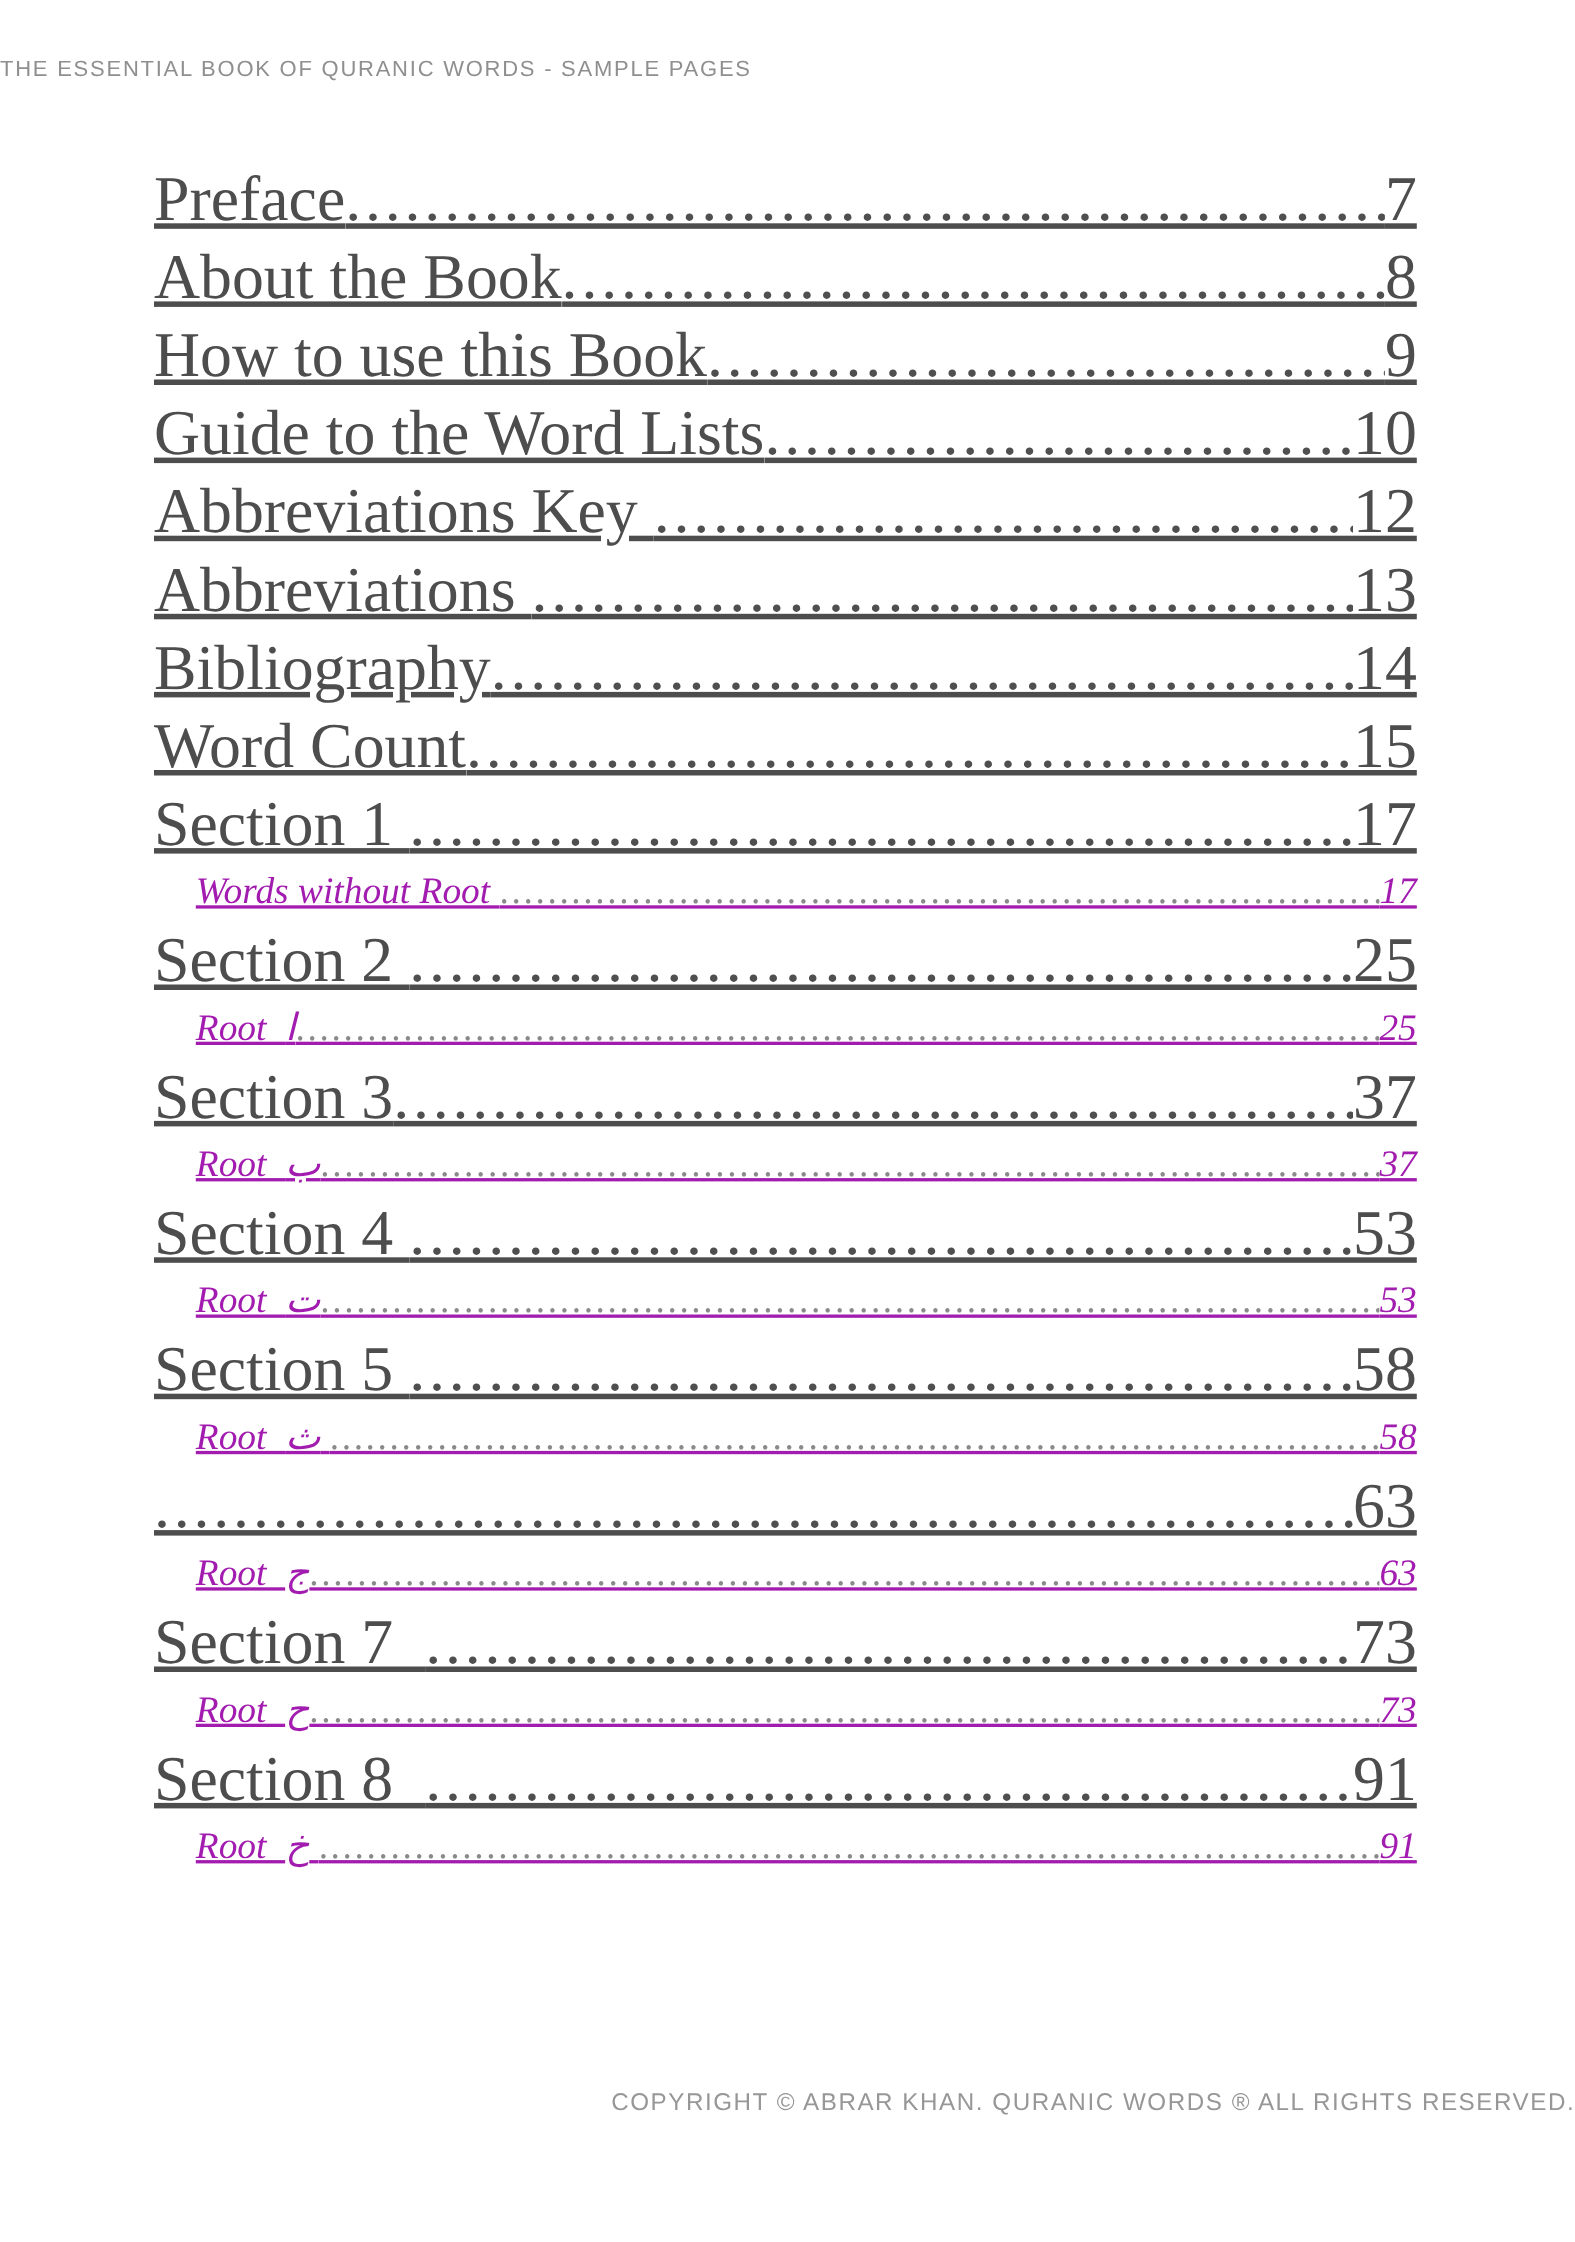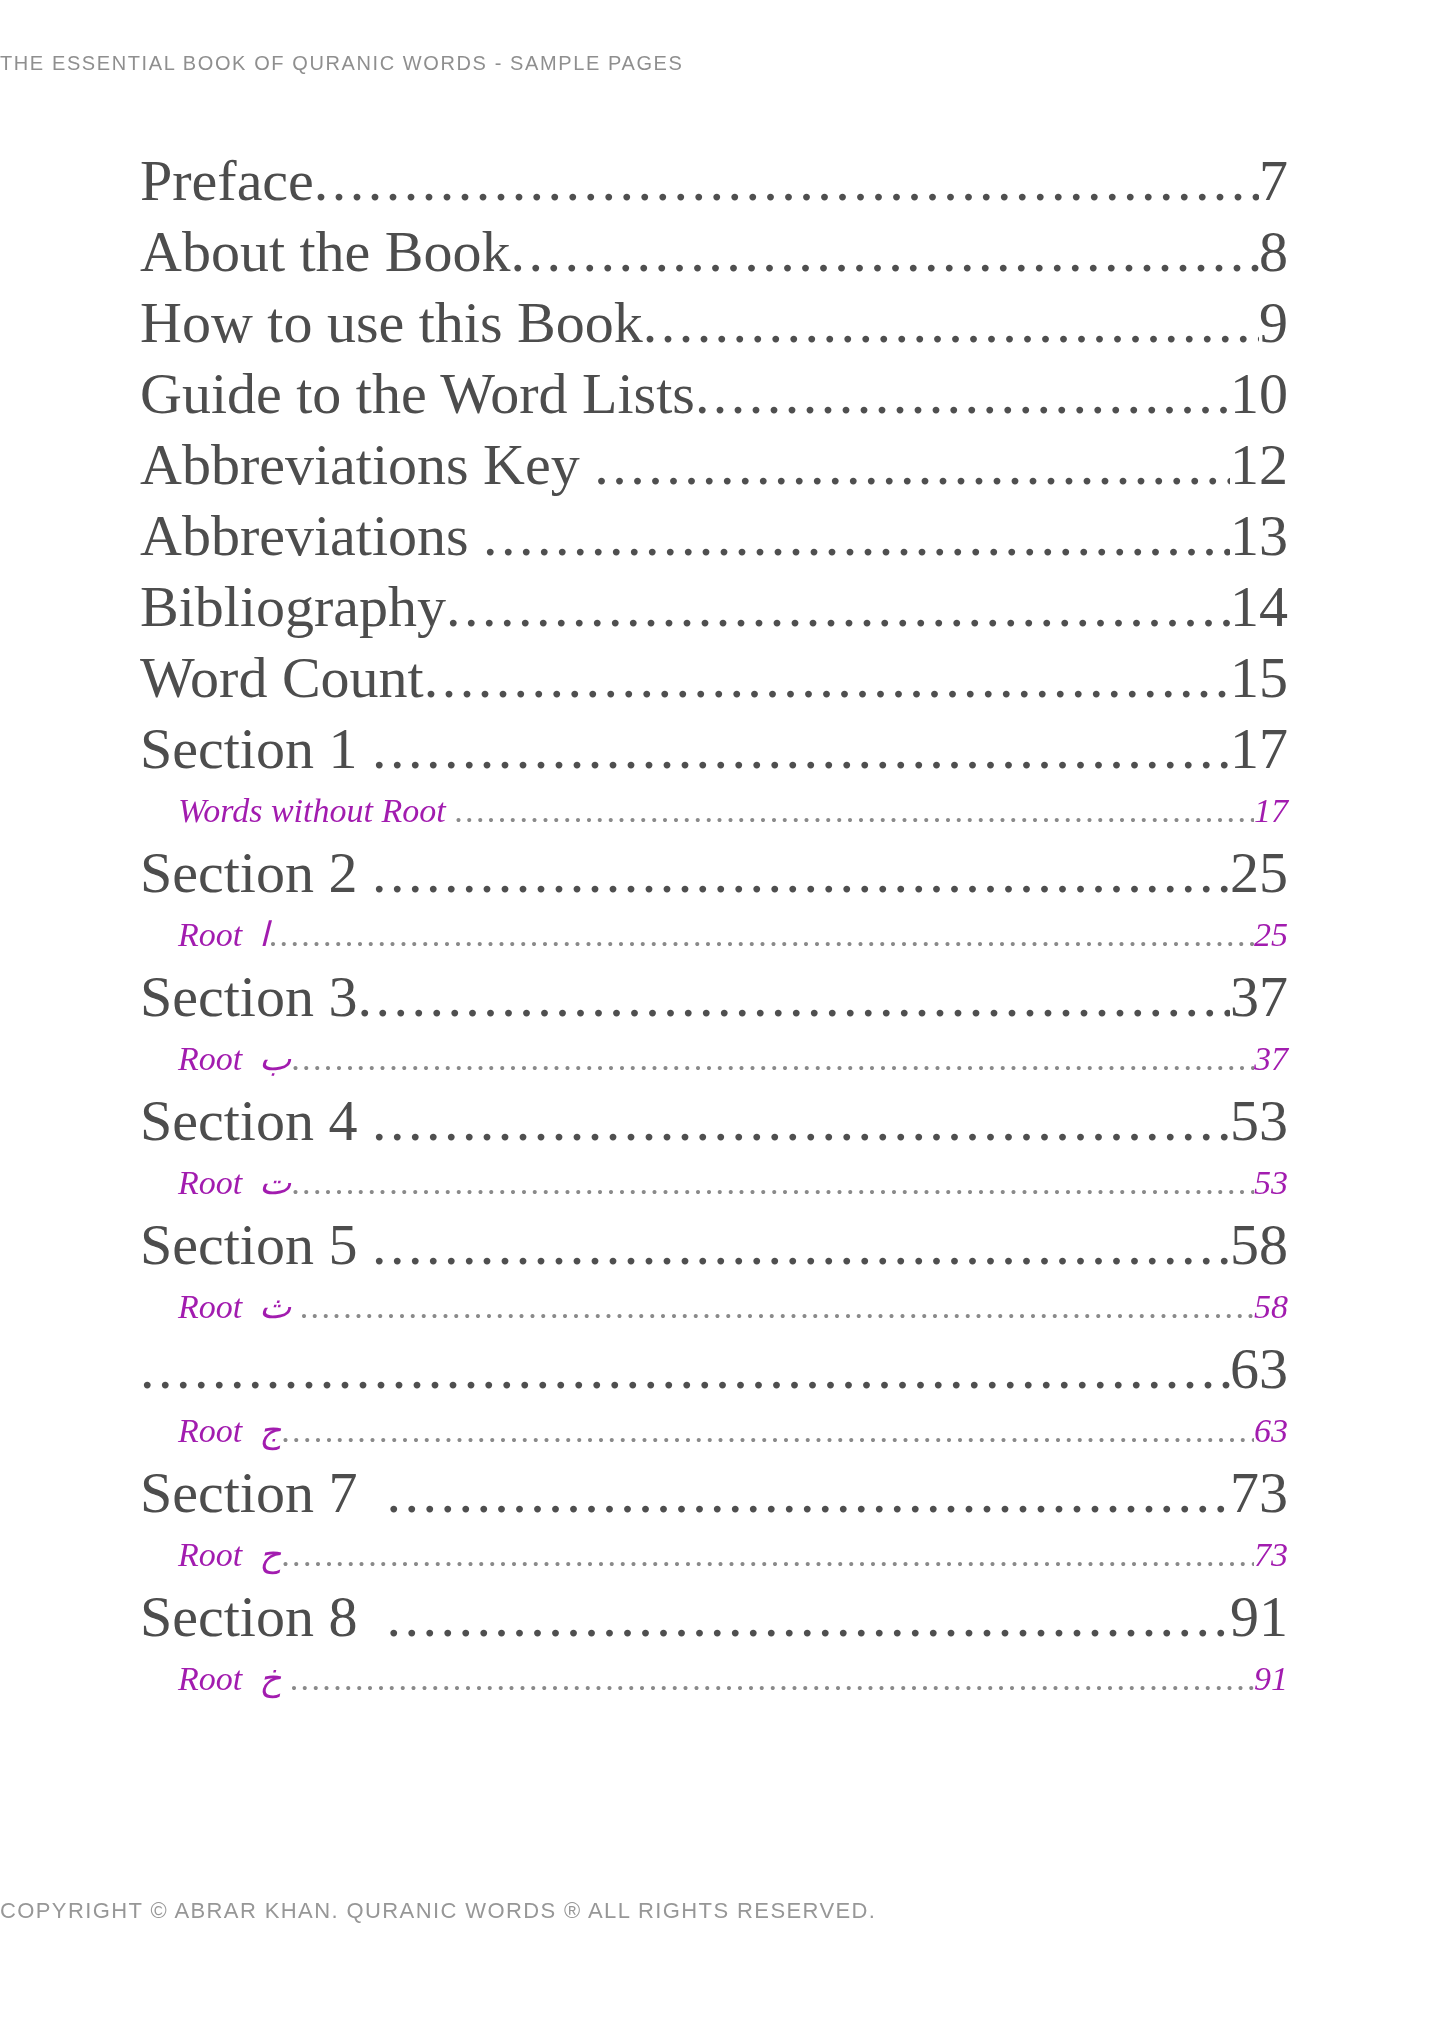--- a/index.html
+++ b/index.html
@@ -23,20 +23,21 @@
   }
   .toc {
     position: absolute;
     left: 140px;
     top: 145px;
     width: 1148px;
   }
   .row {
     display: flex;
     align-items: center;
+    text-decoration: underline;
   }
   .row.main {
     height: 71px;
     line-height: 71px;
     font-size: 58px;
     color: #4d4d4d;
   }
   .row.sub {
     height: 53px;
     line-height: 53px;
@@ -59,21 +60,21 @@
     content: "....................................................................................................................................................................";
   }
   .main .dots::after { letter-spacing: 0.06em; }
   .sub .dots::after  { letter-spacing: 0.07em; }
   .pagenum { flex: 0 0 auto; }
   .footer {
     position: absolute;
     top: 1898px;
     left: 0;
     width: 100%;
-    text-align: left;
+    text-align: right;
     font-family: "Liberation Sans", sans-serif;
     font-size: 22px;
     letter-spacing: 1.4px;
     color: #979797;
   }
 </style>
 </head>
 <body>
 
 <div class="page">

